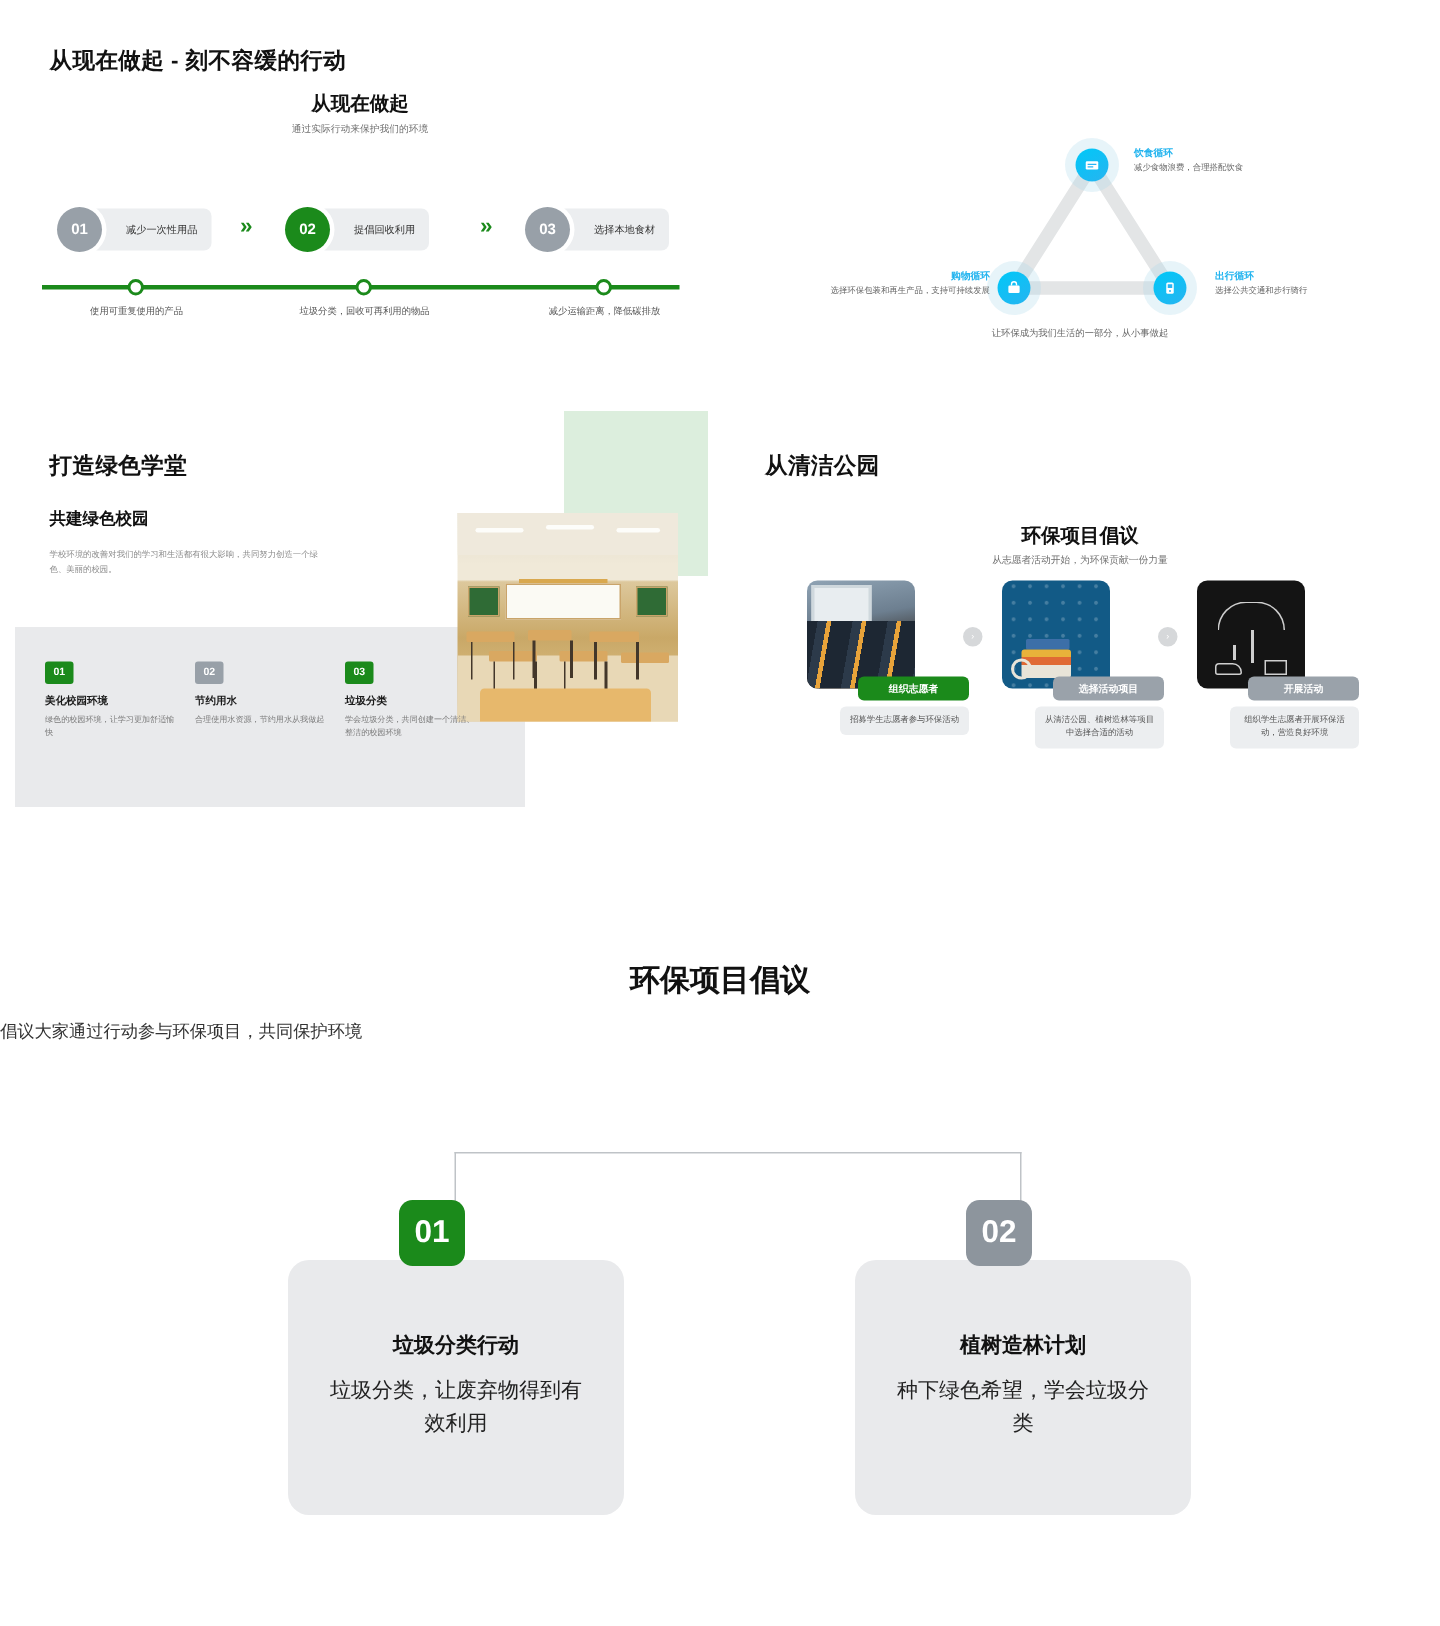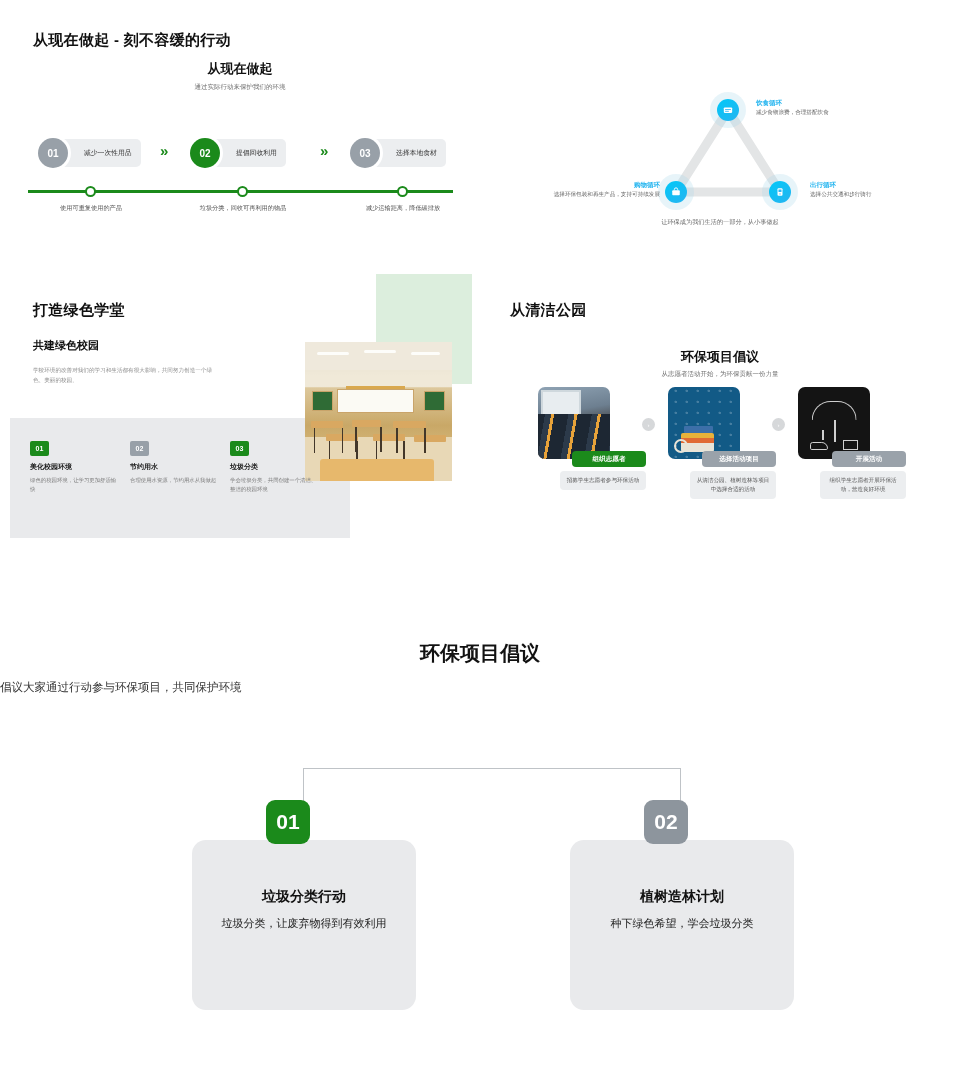--- a/index.html
+++ b/index.html
@@ -168,21 +168,21 @@
     background: #e9eaec; border-radius: 14px;
   }
   .big-num {
     position: absolute; top: -40px; width: 44px; height: 44px; border-radius: 9px;
     display: flex; align-items: center; justify-content: center;
     color: #fff; font-size: 21px; font-weight: bold;
   }
   .big-num.green { background: #1b8a1b; left: 74px; }
   .big-num.grey  { background: #8d959d; left: 74px; }
   .big-card-h { position: absolute; left: 0; right: 0; top: 48px; text-align: center; font-size: 14px; font-weight: bold; color: #111; }
-  .big-card-p { position: absolute; left: 26px; right: 26px; top: 75px; text-align: center; font-size: 11px; color: #222; line-height: 1.6; }
+  .big-card-p { position: absolute; left: 26px; right: 26px; top: 75px; text-align: center; font-size: 14px; color: #222; line-height: 1.6; }
 </style>
 </head>
 <body>
 
 <div class="page">
 
   <section id="panel-act">
     <div class="slide-title">从现在做起 - 刻不容缓的行动</div>
     <div class="sub-title">从现在做起</div>
     <div class="sub-desc">通过实际行动来保护我们的环境</div>

